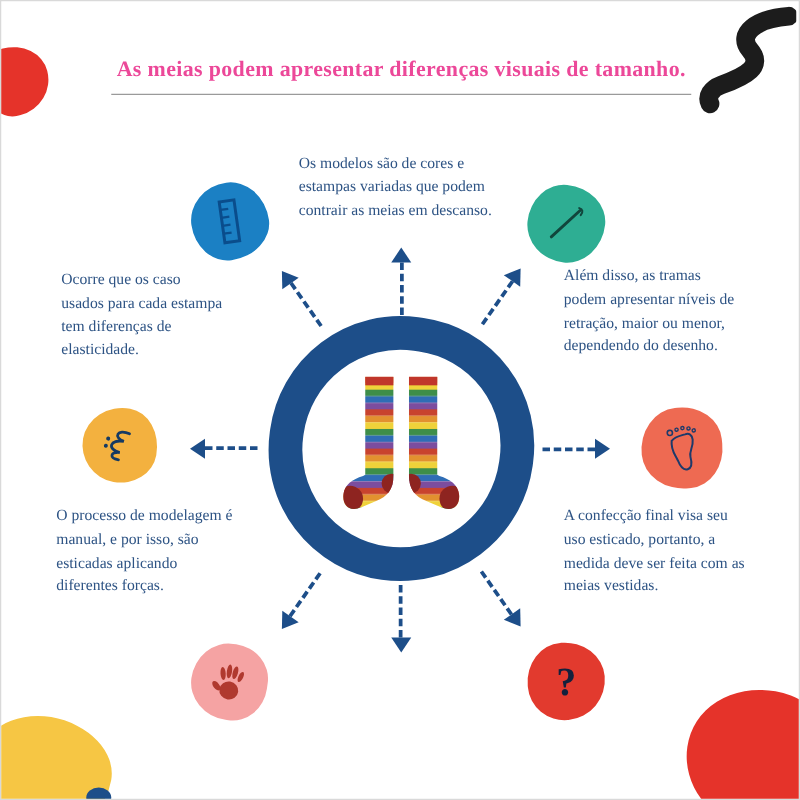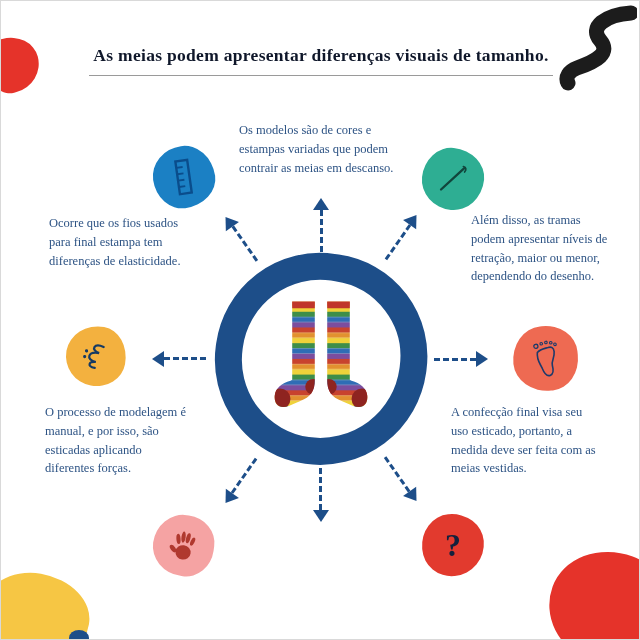--- a/index.html
+++ b/index.html
@@ -3,29 +3,29 @@
 <meta charset="utf-8">
 <style>
   html,body{margin:0;padding:0;background:#fff;}
   #canvas{
     position:relative;width:640px;height:640px;overflow:hidden;
     background:#ffffff;border:1px solid #d9d9d9;box-sizing:border-box;
     font-family:"Liberation Serif", serif;color:#2d5384;
   }
   .title{
     position:absolute;left:0;top:44px;width:640px;text-align:center;
-    font-size:17.5px;font-weight:600;letter-spacing:.3px;color:#0f172a;
+    font-size:17.5px;font-weight:600;letter-spacing:.3px;color:#ec4899;
   }
   .title-rule{position:absolute;left:88px;top:74px;width:464px;height:1px;background:#9a9a9a;}
   .note{
     position:absolute;text-align:left;font-size:12.5px;line-height:1.5;color:#2d5384;
   }
   .note-top{left:238px;top:120px;width:164px;}
   .note-top-left{left:48px;top:213px;width:132px;}
-  .note-top-right{left:470px;top:210px;width:146px;}
+  .note-top-right{left:450px;top:210px;width:146px;}
   .note-bottom-left{left:44px;top:402px;width:146px;}
   .note-bottom-right{left:450px;top:402px;width:146px;}
   .note-bottom{left:233px;top:536px;width:174px;}
   .note-email{display:block;margin-top:2px;}
 
   .ring{
     position:absolute;left:214px;top:252px;width:212px;height:212px;
     border:27px solid #1d4e89;border-radius:50% 49% 51% 50%;box-sizing:border-box;
     transform:rotate(8deg);
   }
@@ -193,18 +193,18 @@
       <ellipse cx="24" cy="11.5" rx="2.6" ry="6.5" transform="rotate(8 24 11.5)" fill="#b0392f"></ellipse>
       <ellipse cx="30" cy="15" rx="2.4" ry="5.5" transform="rotate(18 30 15)" fill="#b0392f"></ellipse>
     </svg>
   </div>
 
   <div class="blob blob-question">
     <span class="qmark">?</span>
   </div>
 
   <div class="note note-top">Os modelos são de cores e estampas variadas que podem contrair as meias em descanso.</div>
-  <div class="note note-top-left">Ocorre que os fios usados para final estampa tem diferenças de elasticidade.</div>
+  <div class="note note-top-left">Ocorre que os caso usados para cada estampa tem diferenças de elasticidade.</div>
   <div class="note note-top-right">Além disso, as tramas podem apresentar níveis de retração, maior ou menor, dependendo do desenho.</div>
   <div class="note note-bottom-left">O processo de modelagem é manual, e por isso, são esticadas aplicando diferentes forças.</div>
   <div class="note note-bottom-right">A confecção final visa seu uso esticado, portanto, a medida deve ser feita com as meias vestidas.</div>
 
 </div>
 
 </body></html>

